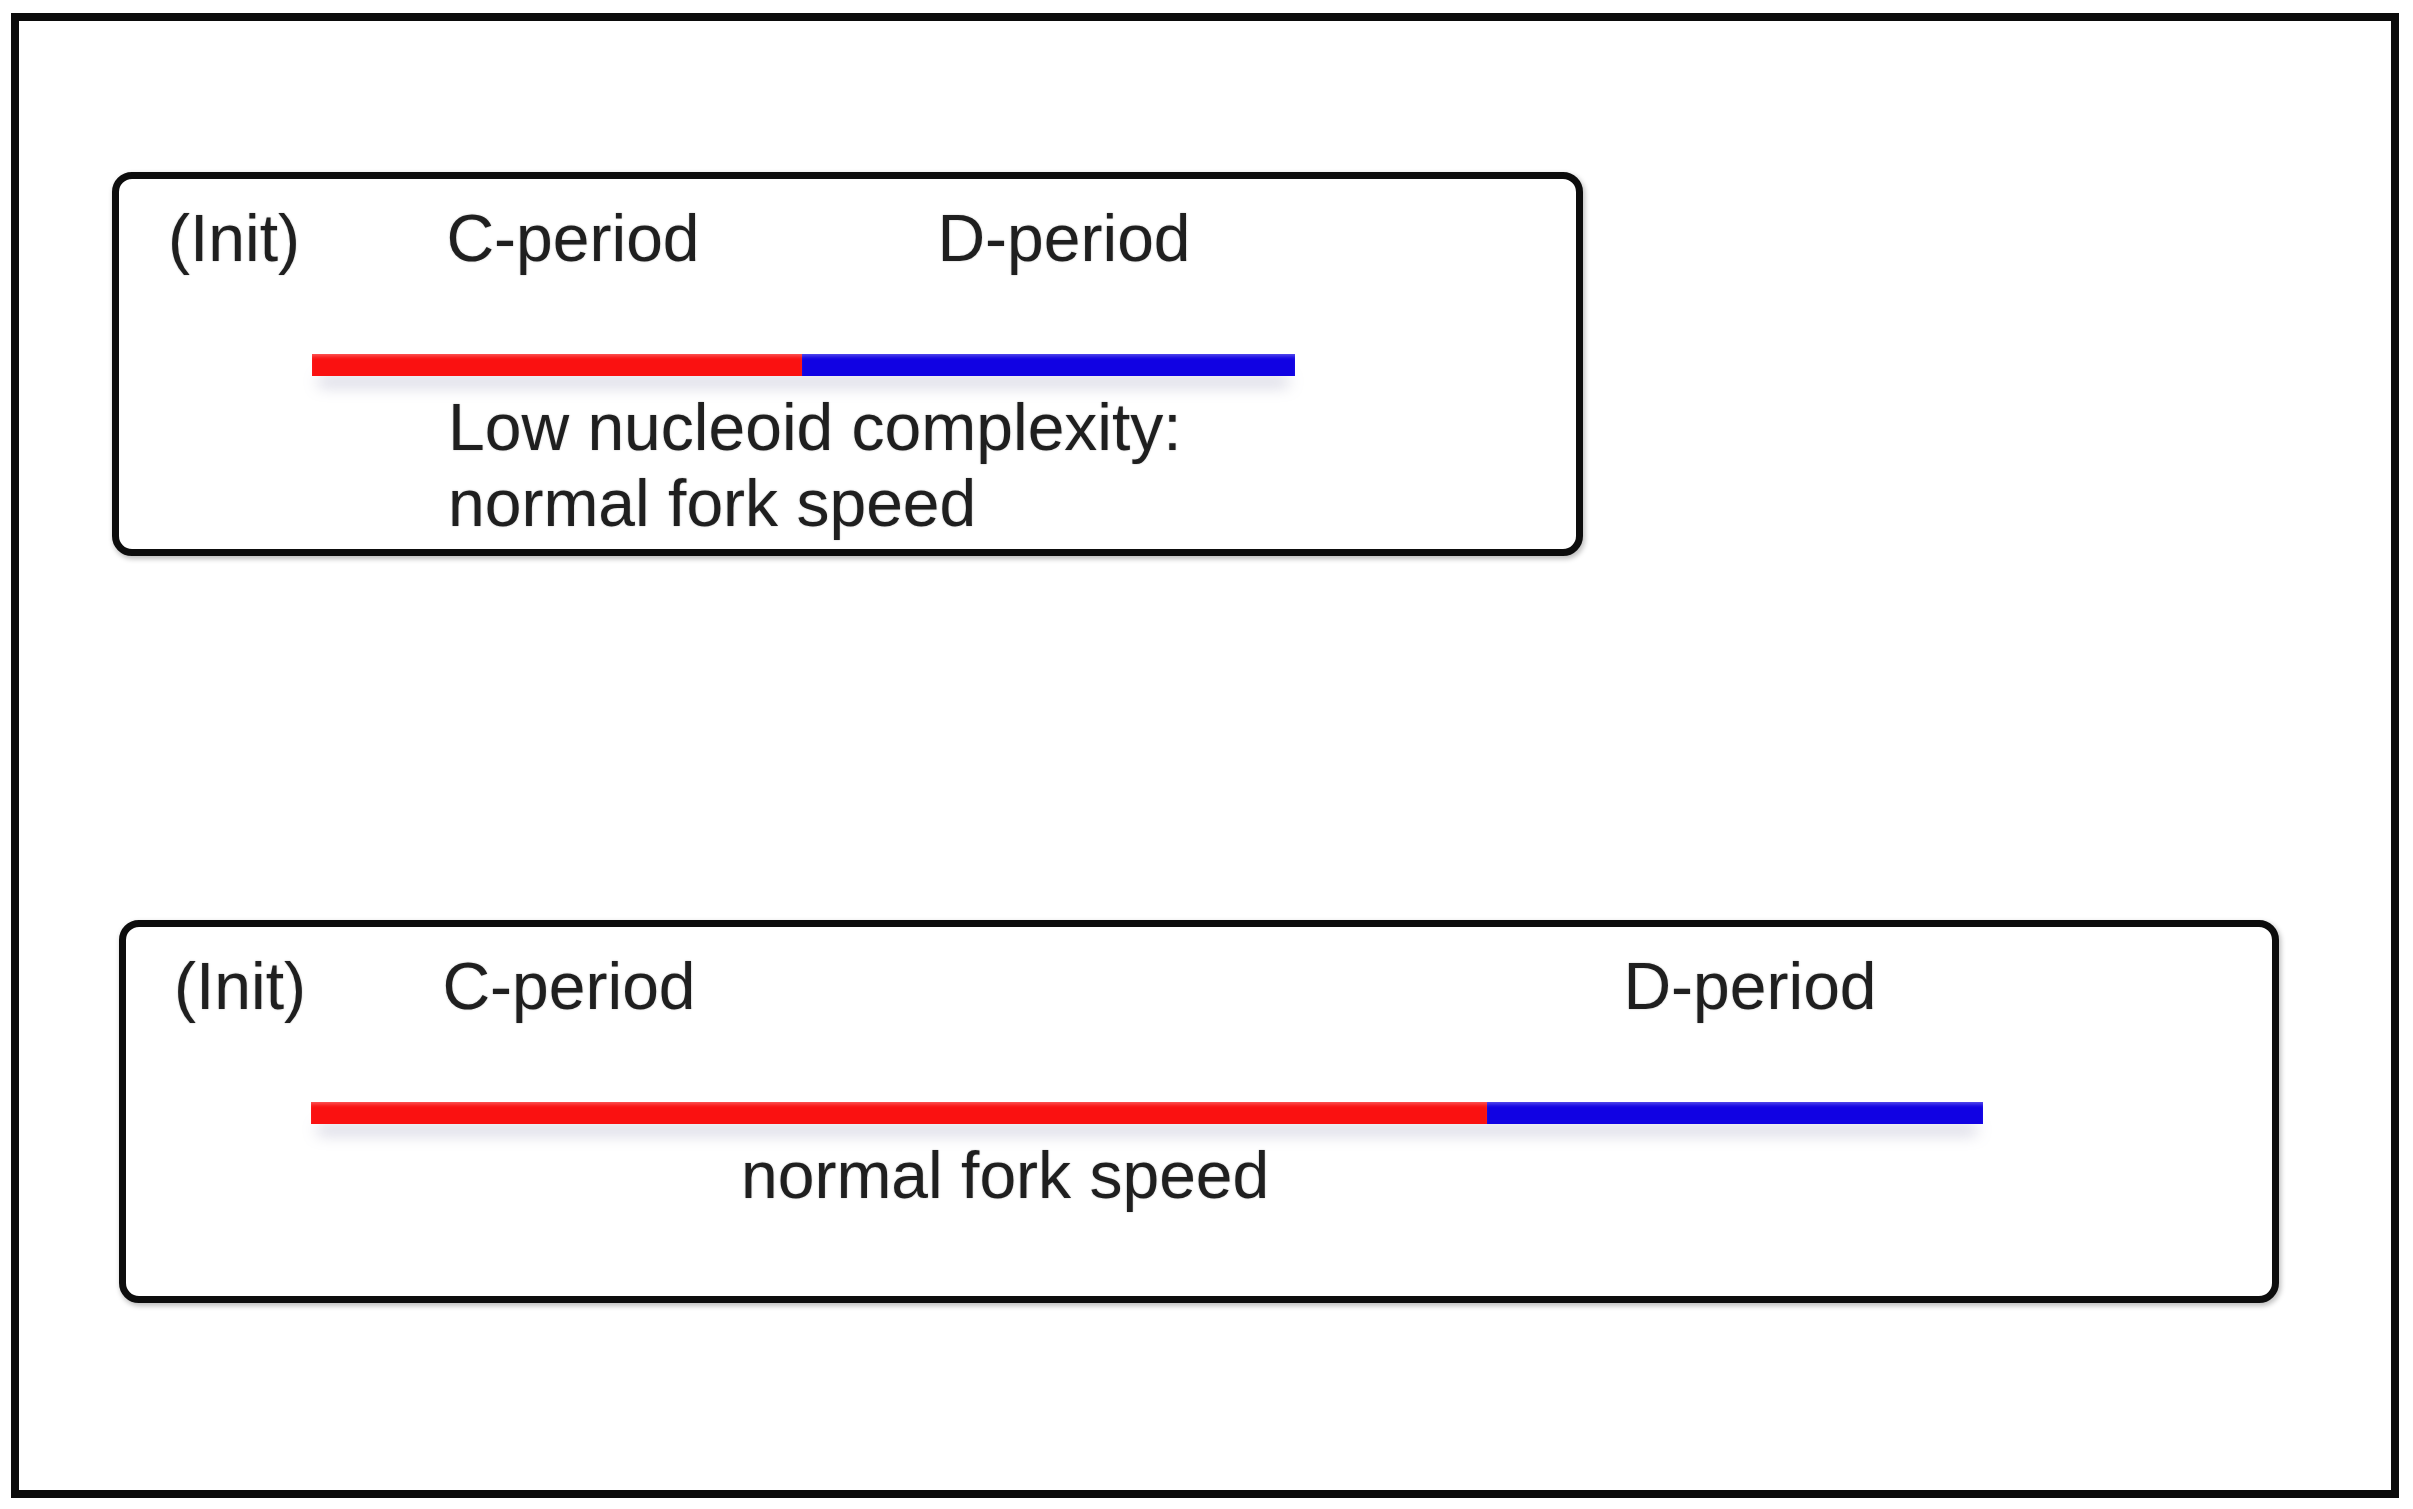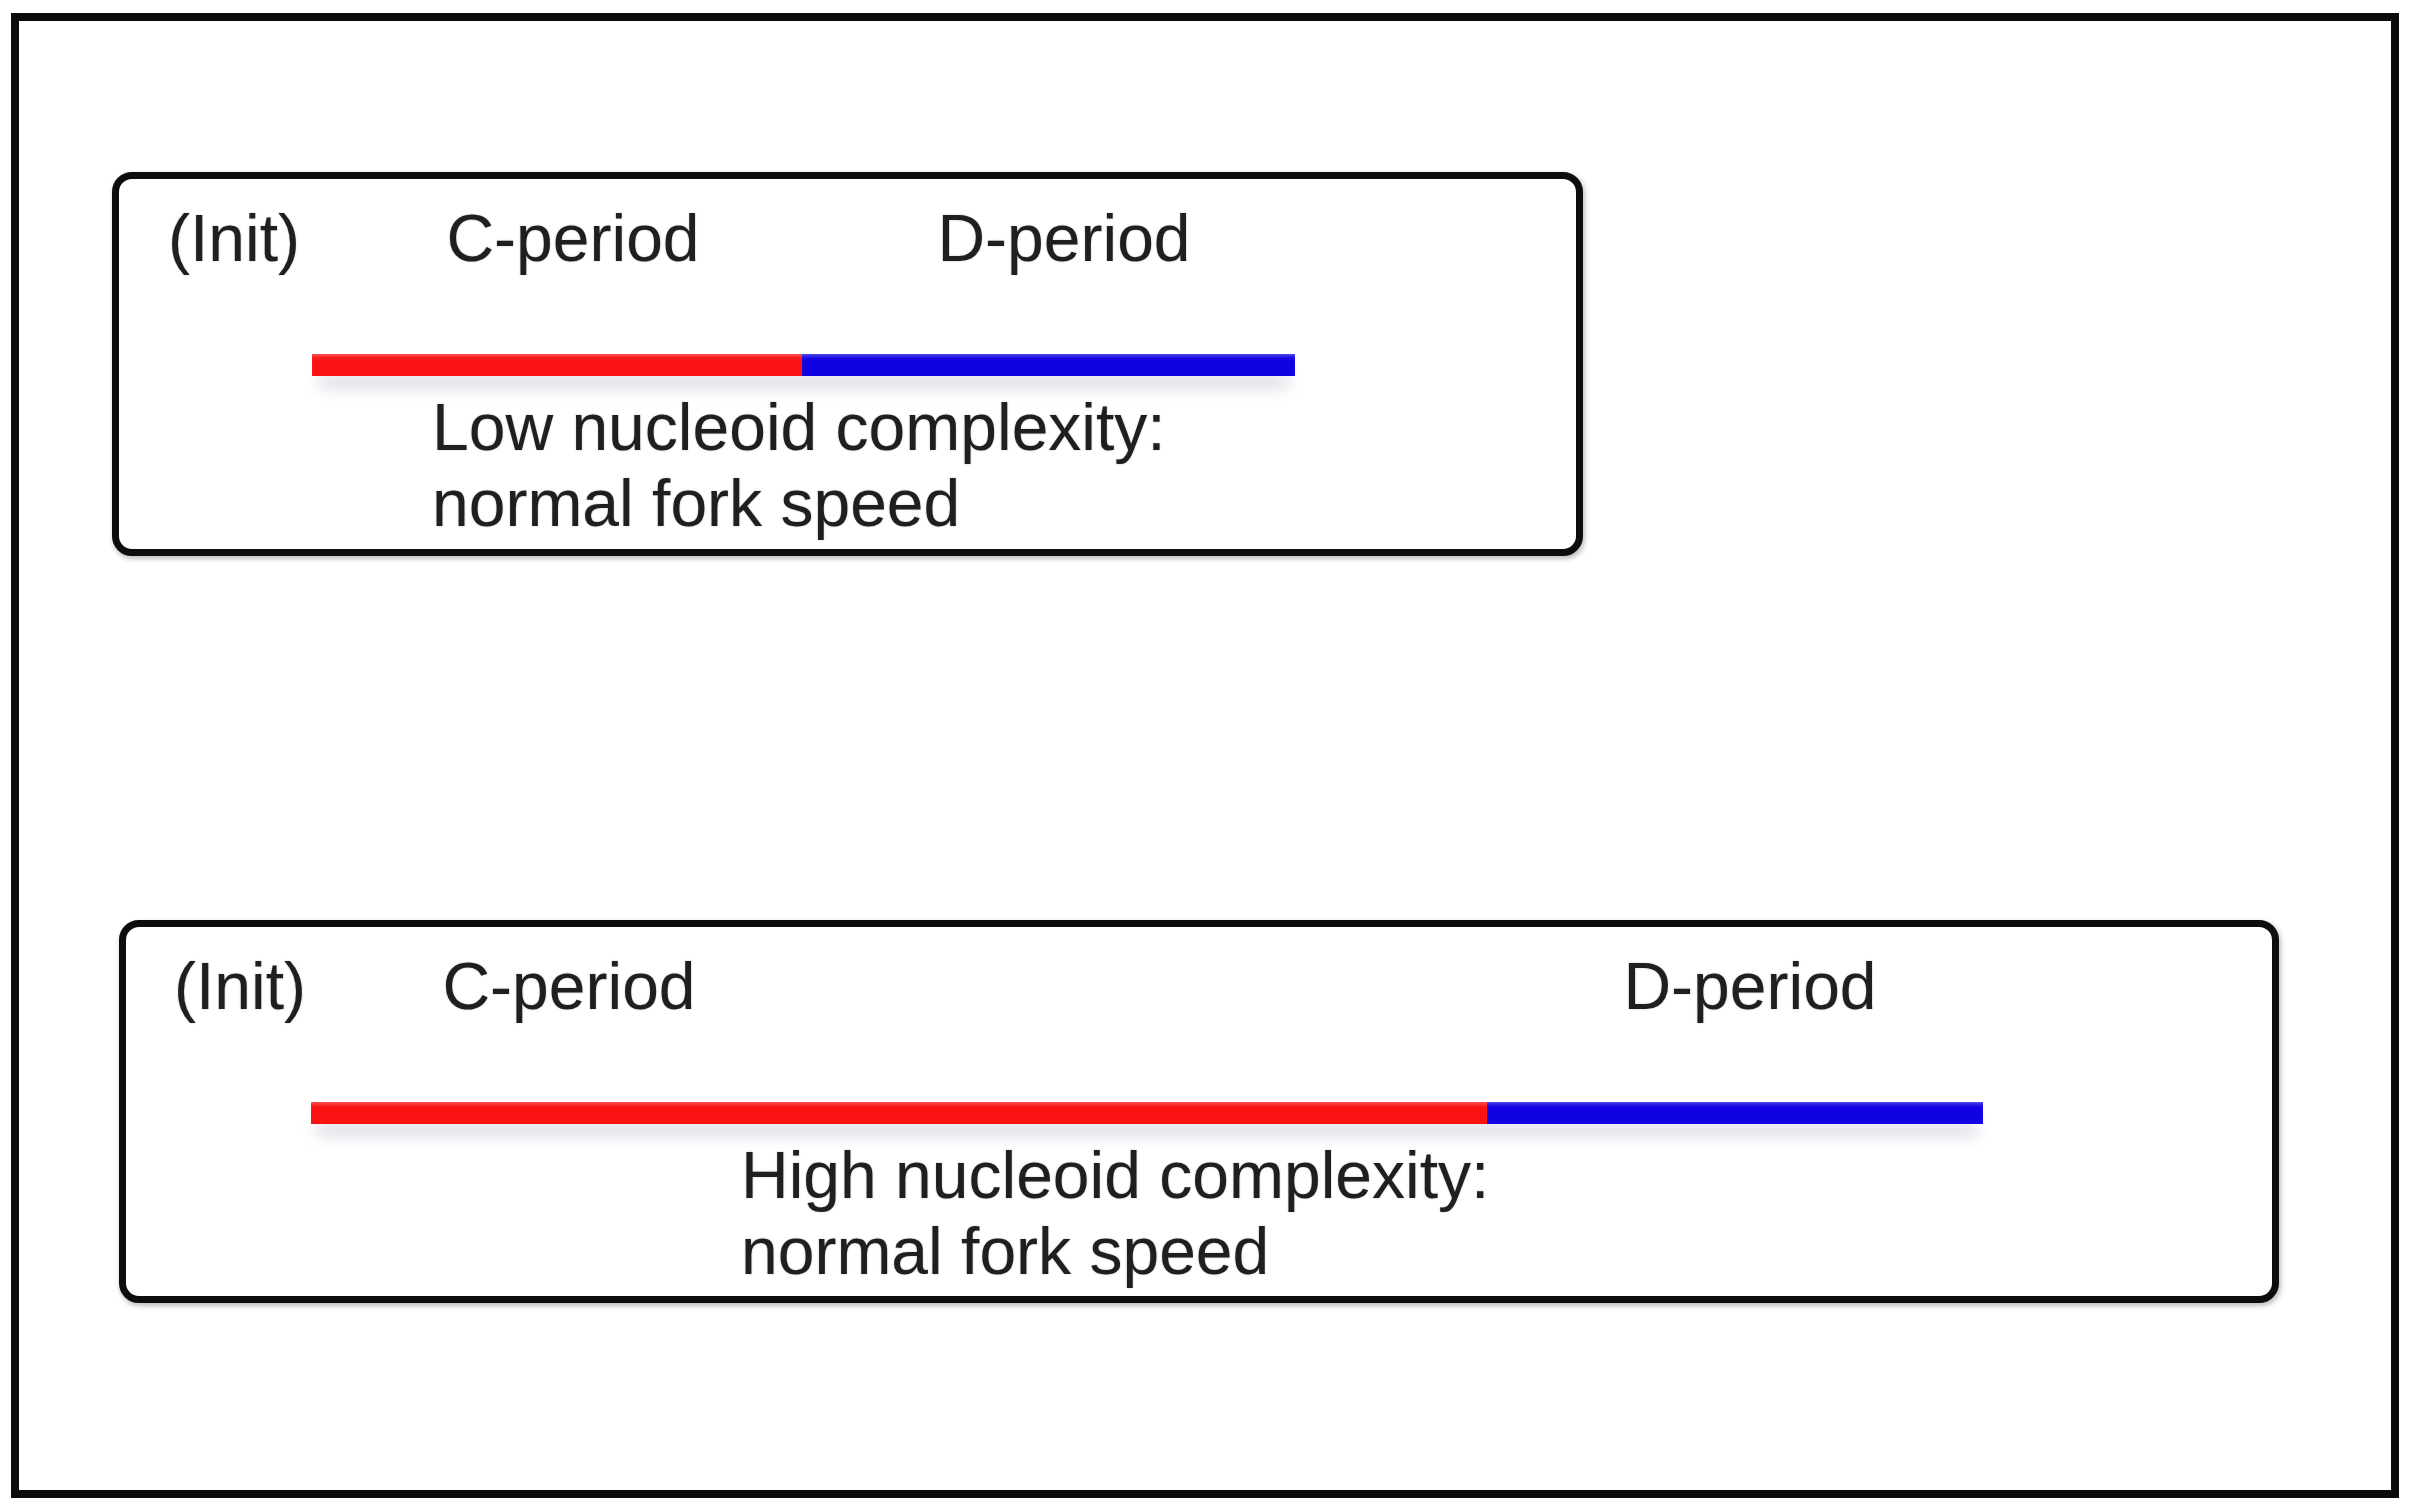--- a/index.html
+++ b/index.html
@@ -76,21 +76,21 @@
 
   .caption {
     position: absolute;
     top: 210px;
     font-size: 66px;
     line-height: 76px;
     white-space: nowrap;
     color: #1f1f1f;
     text-shadow: 0 0 1.7px rgba(40,40,40,0.35);
   }
-  .panel-1 .caption { left: 313px; }
+  .panel-1 .caption { left: 329px; }
   .panel-2 .caption { left: 615px; }
 </style>
 </head>
 <body>
 
 <div class="frame"></div>
 
 <section class="panel panel-1">
   <span class="lbl init-lbl">(Init)</span>
   <span class="lbl centered c-lbl">C-period</span>
@@ -111,17 +111,16 @@
   <span class="lbl init-lbl">(Init)</span>
   <span class="lbl centered c-lbl">C-period</span>
   <span class="lbl centered d-lbl">D-period</span>
 
   <div class="bar">
     <div class="seg" style="width: 1176px; background-color: rgb(250, 17, 17);"></div>
     <div class="seg" style="width: 496px; background-color: rgb(17, 2, 227);"></div>
   </div>
 
   <div class="caption">
-    <div>High nucleoid complexity:</div>
     <div>normal fork speed</div>
   </div>
 </section>
 
 
 </body></html>

